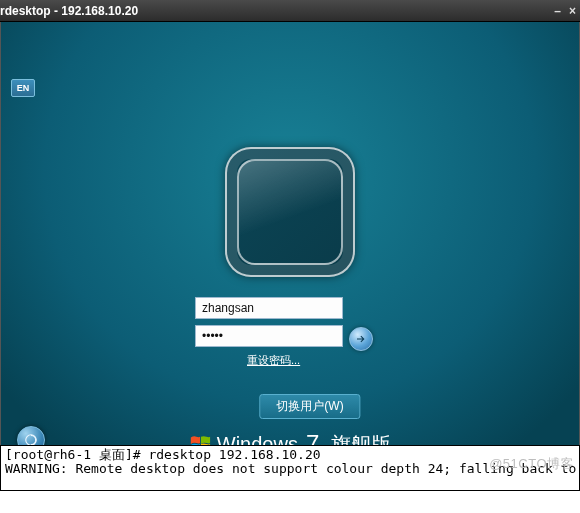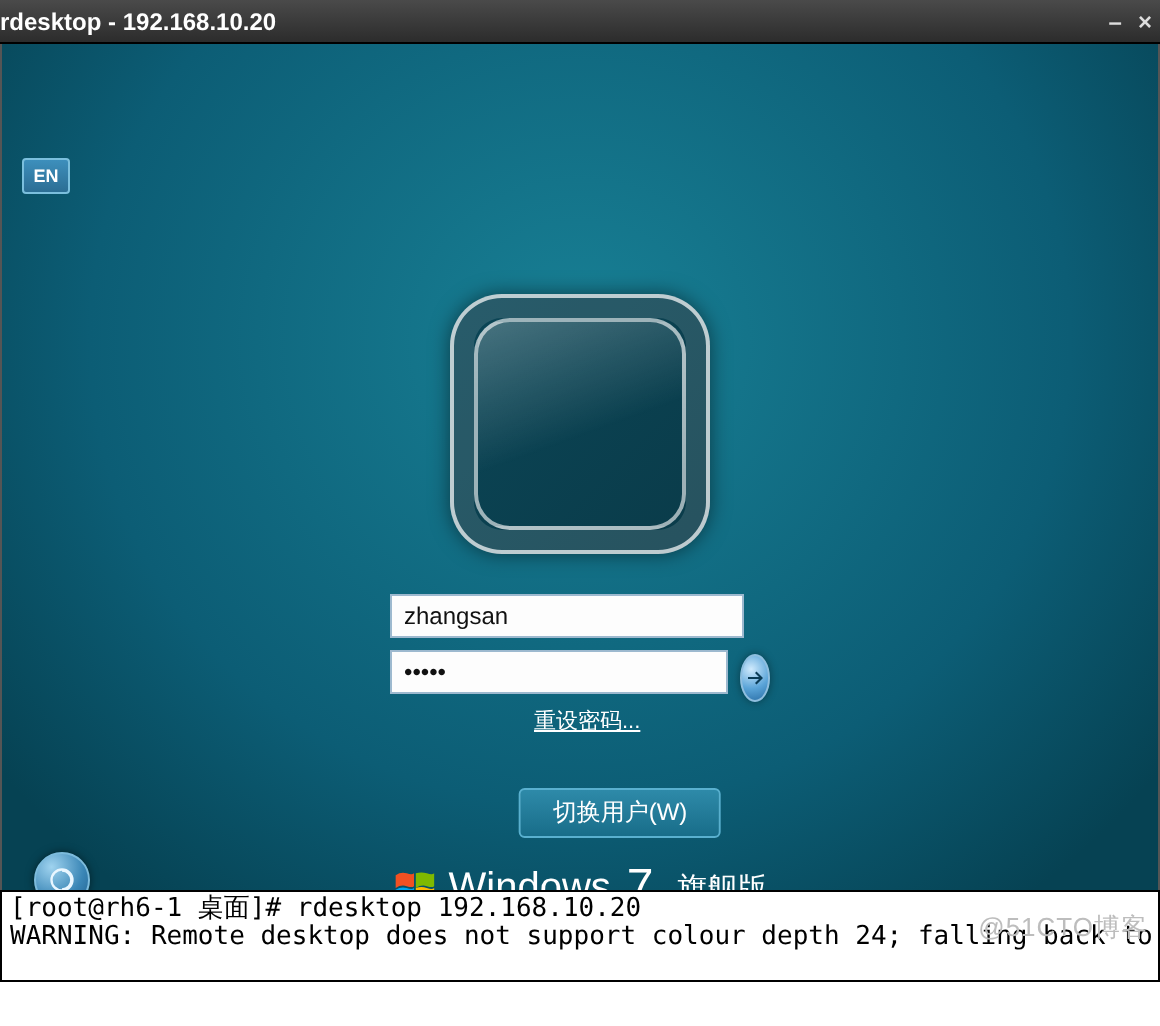--- a/index.html
+++ b/index.html
@@ -65,21 +65,21 @@
     border-radius: 18px;
     border: 2px solid rgba(255,255,255,.6);
     background: linear-gradient(160deg, rgba(255,255,255,.25), rgba(255,255,255,0) 55%);
   }
 
   .cred-box {
     position: absolute; left: 50%; top: 275px; transform: translateX(-50%);
     width: 190px;
   }
   .cred-box input {
-    width: 177px; height: 22px;
+    width: 148px; height: 22px;
     margin-bottom: 6px;
     background: #fdfdfd;
     border: 1px solid #9db9cf;
     font-size: 12px;
     padding: 2px 6px;
     color: #111;
     outline: none;
   }
   .pw-row { display: flex; align-items: center; gap: 6px; }
   .submit-btn {
@@ -87,21 +87,21 @@
     border-radius: 50%;
     background: radial-gradient(circle at 35% 30%, #cfeafd, #5aa4d8 55%, #2a6ea6);
     border: 1px solid #8fbede;
     display: flex; align-items: center; justify-content: center;
     cursor: pointer;
     box-shadow: 0 0 4px rgba(0,0,0,.4);
   }
   .submit-btn svg { width: 12px; height: 12px; }
   .reset-link {
     display: block;
-    margin-left: 72px;
+    margin-left: 52px;
     font-size: 11px;
     color: #fff;
     text-decoration: underline;
     cursor: pointer;
   }
 
   .switch-user {
     position: absolute; left: 50%; top: 372px; transform: translateX(-50%);
     padding: 3px 16px;
     font-size: 12px;
@@ -113,21 +113,21 @@
     margin-left: 20px;
   }
 
   
   .brand-row {
     position: absolute; left: 0; right: 0; top: 404px; height: 36px;
     display: flex; align-items: center; justify-content: center; gap: 6px;
   }
   .brand-row .text1 { font-size: 20px; font-weight: 300; color: #fff; }
   .brand-row .seven { font-size: 24px; font-weight: 300; color: #fff; margin: 0 2px 0 2px;}
-  .brand-row .edition { font-size: 15px; color: #fff; margin-left: 4px;}
+  .brand-row .edition { font-size: 20px; color: #fff; margin-left: 4px;}
   .win-flag { width: 22px; height: 22px; }
 
   .ease-btn {
     position: absolute; left: 16px; top: 404px;
     width: 28px; height: 28px;
     border-radius: 50%;
     background: radial-gradient(circle at 30% 25%, #9fd3ef, #3a86b6 60%, #1e5e8c);
     border: 1px solid #7dbbdc;
     display: flex; align-items: center; justify-content: center;
     cursor: pointer;

